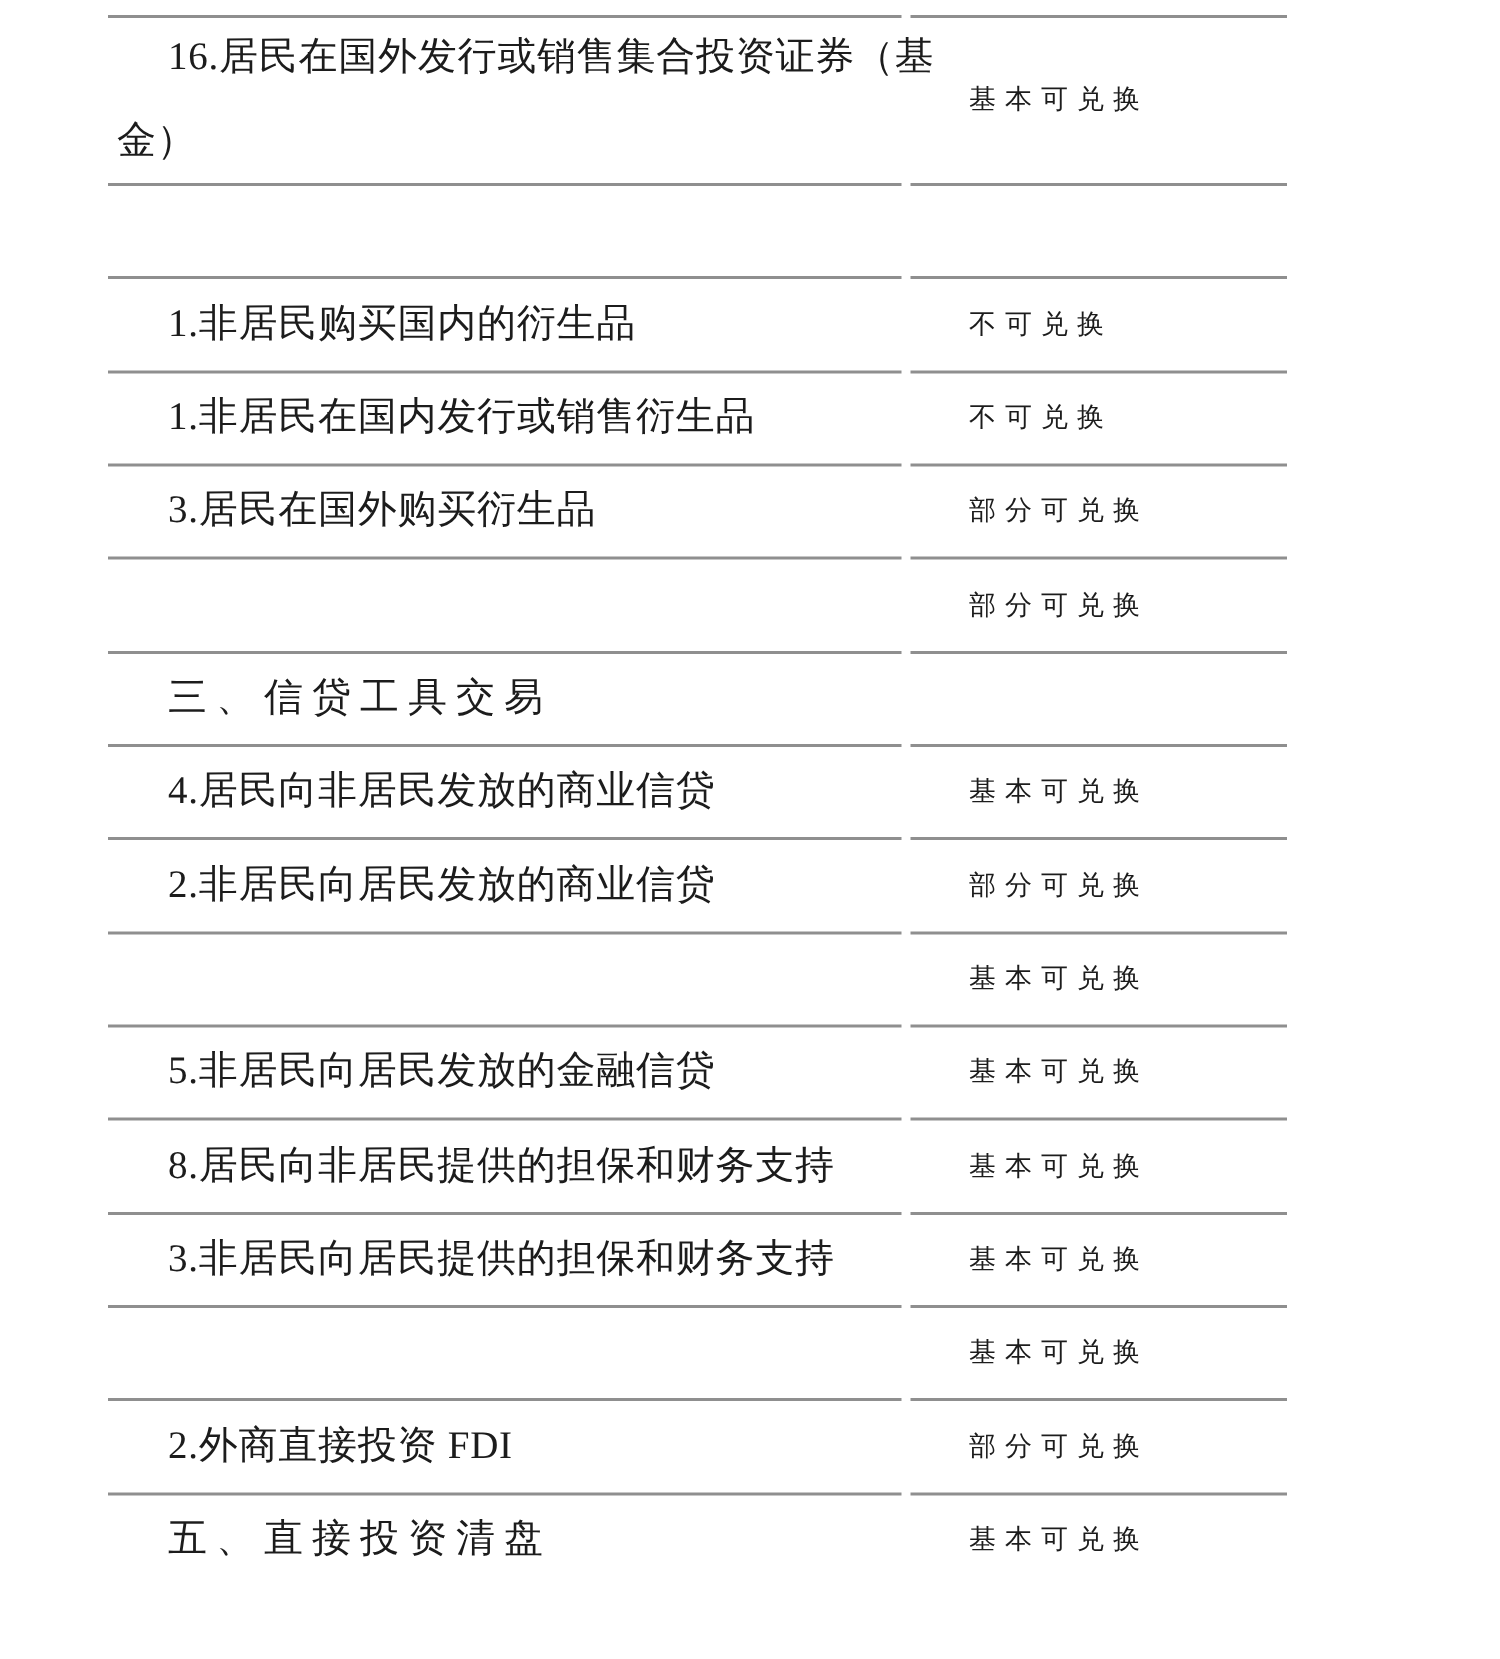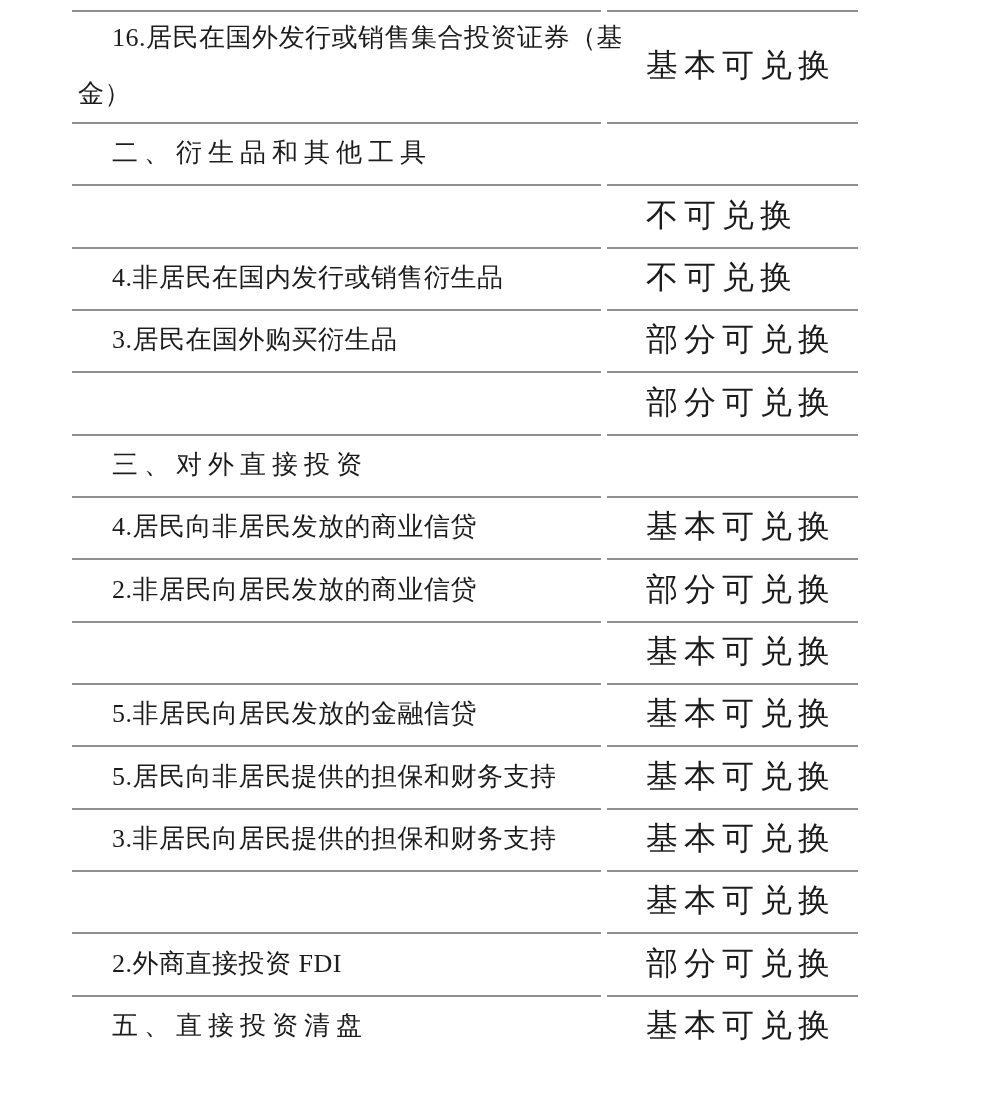--- a/index.html
+++ b/index.html
@@ -57,76 +57,76 @@
     letter-spacing: 6px;
   }
   .status {
     position: absolute;
     left: 574px;
     top: 0;
     bottom: 0;
     right: 0;
     display: flex;
     align-items: center;
-    font-size: 32px;
+    font-size: 18px;
     letter-spacing: 6px;
     white-space: nowrap;
   }
 </style>
 </head>
 <body>
 
 <div class="doc-table">
     <div class="row tall">
       <div class="rule left-seg"></div>
       <div class="rule right-seg"></div>
       <div class="label">
         <div class="line">16.居民在国外发行或销售集合投资证券（基</div>
         <div class="line">金）</div>
       </div>
       <div class="status">基本可兑换</div>
     </div>
     <div class="row section">
       <div class="rule left-seg"></div>
       <div class="rule right-seg"></div>
-      <div class="label">
-        <div class="line">二、衍生品和其他工具</div>
-      </div>
     </div>
     <div class="row">
       <div class="rule left-seg"></div>
       <div class="rule right-seg"></div>
+      <div class="label">
+        <div class="line">1.非居民购买国内的衍生品</div>
+      </div>
       <div class="status">不可兑换</div>
     </div>
     <div class="row">
       <div class="rule left-seg"></div>
       <div class="rule right-seg"></div>
       <div class="label">
-        <div class="line">4.非居民在国内发行或销售衍生品</div>
+        <div class="line">1.非居民在国内发行或销售衍生品</div>
       </div>
       <div class="status">不可兑换</div>
     </div>
     <div class="row">
       <div class="rule left-seg"></div>
       <div class="rule right-seg"></div>
       <div class="label">
         <div class="line">3.居民在国外购买衍生品</div>
       </div>
       <div class="status">部分可兑换</div>
     </div>
     <div class="row">
       <div class="rule left-seg"></div>
       <div class="rule right-seg"></div>
       <div class="status">部分可兑换</div>
     </div>
     <div class="row section">
       <div class="rule left-seg"></div>
       <div class="rule right-seg"></div>
       <div class="label">
-        <div class="line">三、对外直接投资</div>
+        <div class="line">三、信贷工具交易</div>
       </div>
     </div>
     <div class="row">
       <div class="rule left-seg"></div>
       <div class="rule right-seg"></div>
       <div class="label">
         <div class="line">4.居民向非居民发放的商业信贷</div>
       </div>
       <div class="status">基本可兑换</div>
     </div>
@@ -148,21 +148,21 @@
       <div class="rule right-seg"></div>
       <div class="label">
         <div class="line">5.非居民向居民发放的金融信贷</div>
       </div>
       <div class="status">基本可兑换</div>
     </div>
     <div class="row">
       <div class="rule left-seg"></div>
       <div class="rule right-seg"></div>
       <div class="label">
-        <div class="line">5.居民向非居民提供的担保和财务支持</div>
+        <div class="line">8.居民向非居民提供的担保和财务支持</div>
       </div>
       <div class="status">基本可兑换</div>
     </div>
     <div class="row">
       <div class="rule left-seg"></div>
       <div class="rule right-seg"></div>
       <div class="label">
         <div class="line">3.非居民向居民提供的担保和财务支持</div>
       </div>
       <div class="status">基本可兑换</div>

